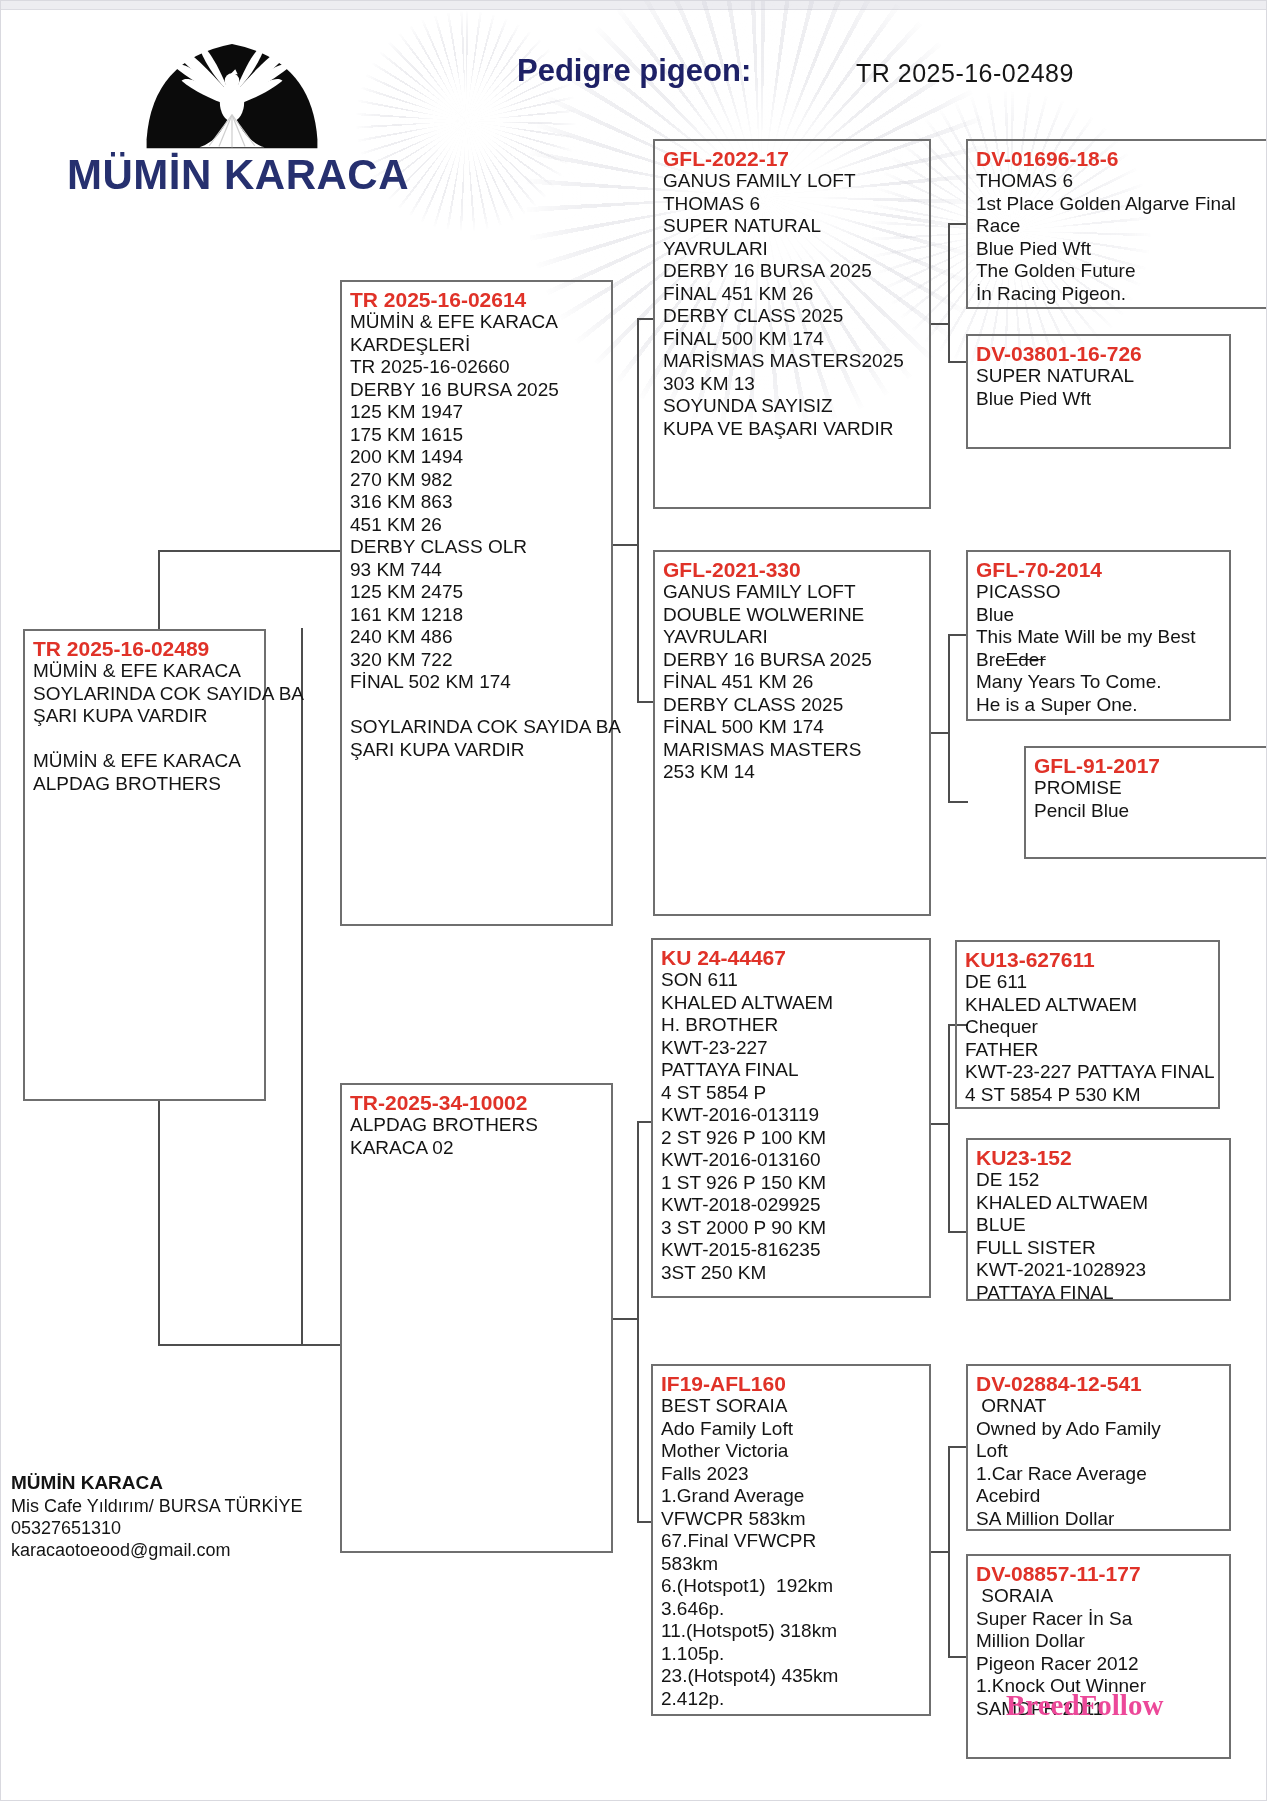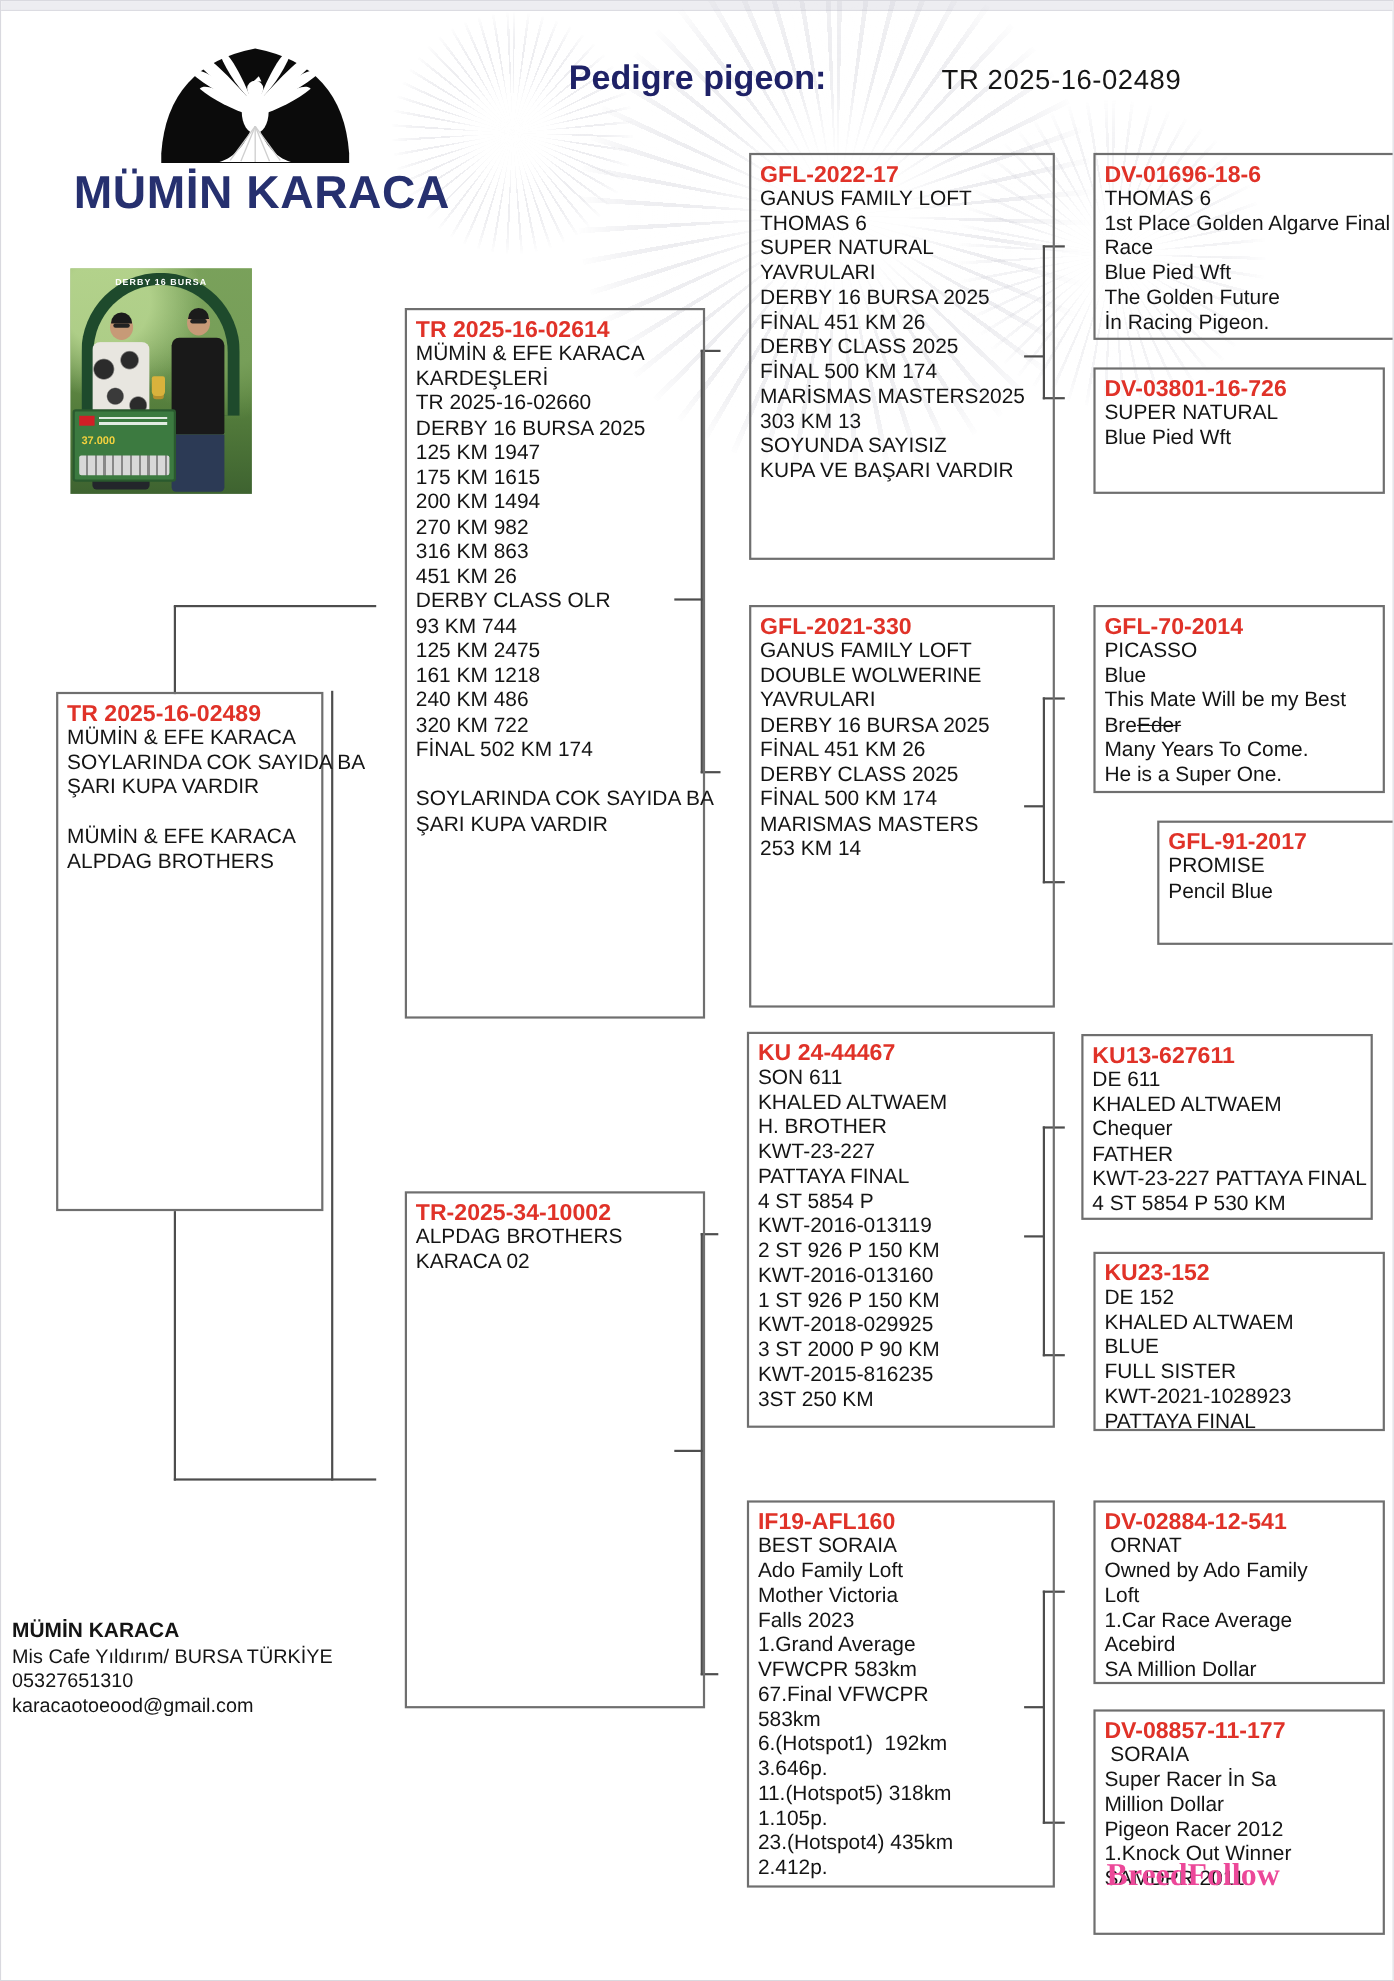--- a/index.html
+++ b/index.html
@@ -19,21 +19,21 @@
   
   .burst{position:absolute;border-radius:50%;pointer-events:none;z-index:0;
     background:
       radial-gradient(circle, rgba(255,255,255,.95) 0 18%, rgba(255,255,255,0) 60%),
       repeating-conic-gradient(rgba(176,176,190,.45) 0deg 1.3deg, rgba(255,255,255,0) 1.3deg 7deg);
     -webkit-mask:radial-gradient(circle, #000 0 35%, transparent 72%);
     mask:radial-gradient(circle, #000 0 35%, transparent 72%);
     filter:blur(.6px);
   }
   
-  .pbox{position:absolute;border:2px solid #6f6f6f;box-sizing:border-box;padding:6px 0 18px 8px;background:transparent;z-index:2;margin-left:28px;}
+  .pbox{position:absolute;border:2px solid #6f6f6f;box-sizing:border-box;padding:6px 0 18px 8px;background:transparent;z-index:2;}
   .ptitle{font-size:21px;font-weight:bold;color:#e03228;line-height:23px;white-space:pre;}
   .pline{font-size:19px;line-height:22.5px;white-space:pre;}
   .connector{position:absolute;background:#4d4d4d;z-index:1;}
   
   .photo{position:absolute;left:63px;top:243px;width:165px;height:205px;overflow:hidden;z-index:2;
     background:
       radial-gradient(circle at 20% 15%, rgba(190,220,150,.8) 0 18%, rgba(190,220,150,0) 40%),
       radial-gradient(circle at 85% 20%, rgba(120,160,90,.9) 0 22%, rgba(120,160,90,0) 45%),
       linear-gradient(#86a95f, #567f3d 60%, #3e6330);}
   .arch{position:absolute;left:10px;top:4px;width:144px;height:130px;border:11px solid #1e4a2c;border-bottom:none;border-radius:78px 78px 0 0;box-sizing:border-box;}
@@ -103,41 +103,20 @@
           <path d="M110,108 L110,148"></path>
         <path d="M110,108 L126,147"></path>
           <path d="M110,108 L138,146"></path>
       </g>
     </svg>
     <div class="logo-text">MÜMİN KARACA</div>
   </div>
   <div class="page-title">Pedigre pigeon:</div>
   <div class="ring-number">TR 2025-16-02489</div>
 
-  <div class="photo">
-    <div class="arch"></div>
-    <div class="arch-label">DERBY 16 BURSA</div>
-    <div class="man m1" style="left:20px;top:42px;width:52px;">
-      <div class="head"></div>
-      <div class="torso"></div>
-      <div class="legs"></div>
-    </div>
-    <div class="man m2" style="left:92px;top:38px;width:48px;">
-      <div class="head"></div>
-      <div class="torso"></div>
-      <div class="legs"></div>
-    </div>
-    <div class="trophy"></div>
-    <div class="sign">
-      <div class="flag"></div>
-      <div class="sign-lines"></div>
-      <div class="sign-amount">37.000</div>
-      <div class="sign-strip"></div>
-    </div>
-  </div>
 
   <div id="pedigree">
       <div class="pbox" style="left: 22px; top: 628px; width: 243px; height: 472px;">
         <div class="ptitle">TR 2025-16-02489</div>
         <div class="pline">MÜMİN &amp; EFE KARACA</div>
         <div class="pline">SOYLARINDA COK SAYIDA BA</div>
         <div class="pline">ŞARI KUPA VARDIR</div>
         <div class="pline">&nbsp;</div>
         <div class="pline">MÜMİN &amp; EFE KARACA</div>
         <div class="pline">ALPDAG BROTHERS</div>
@@ -199,21 +178,21 @@
       </div>
       <div class="pbox" style="left: 650px; top: 937px; width: 280px; height: 360px;">
         <div class="ptitle">KU 24-44467</div>
         <div class="pline">SON 611</div>
         <div class="pline">KHALED ALTWAEM</div>
         <div class="pline">H. BROTHER</div>
         <div class="pline">KWT-23-227</div>
         <div class="pline">PATTAYA FINAL</div>
         <div class="pline">4 ST 5854 P</div>
         <div class="pline">KWT-2016-013119</div>
-        <div class="pline">2 ST 926 P 150 KM</div>
+        <div class="pline">2 ST 926 P 100 KM</div>
         <div class="pline">KWT-2016-013160</div>
         <div class="pline">1 ST 926 P 150 KM</div>
         <div class="pline">KWT-2018-029925</div>
         <div class="pline">3 ST 2000 P 90 KM</div>
         <div class="pline">KWT-2015-816235</div>
         <div class="pline">3ST 250 KM</div>
       </div>
       <div class="pbox" style="left: 650px; top: 1363px; width: 280px; height: 352px;">
         <div class="ptitle">IF19-AFL160</div>
         <div class="pline">BEST SORAIA</div>

